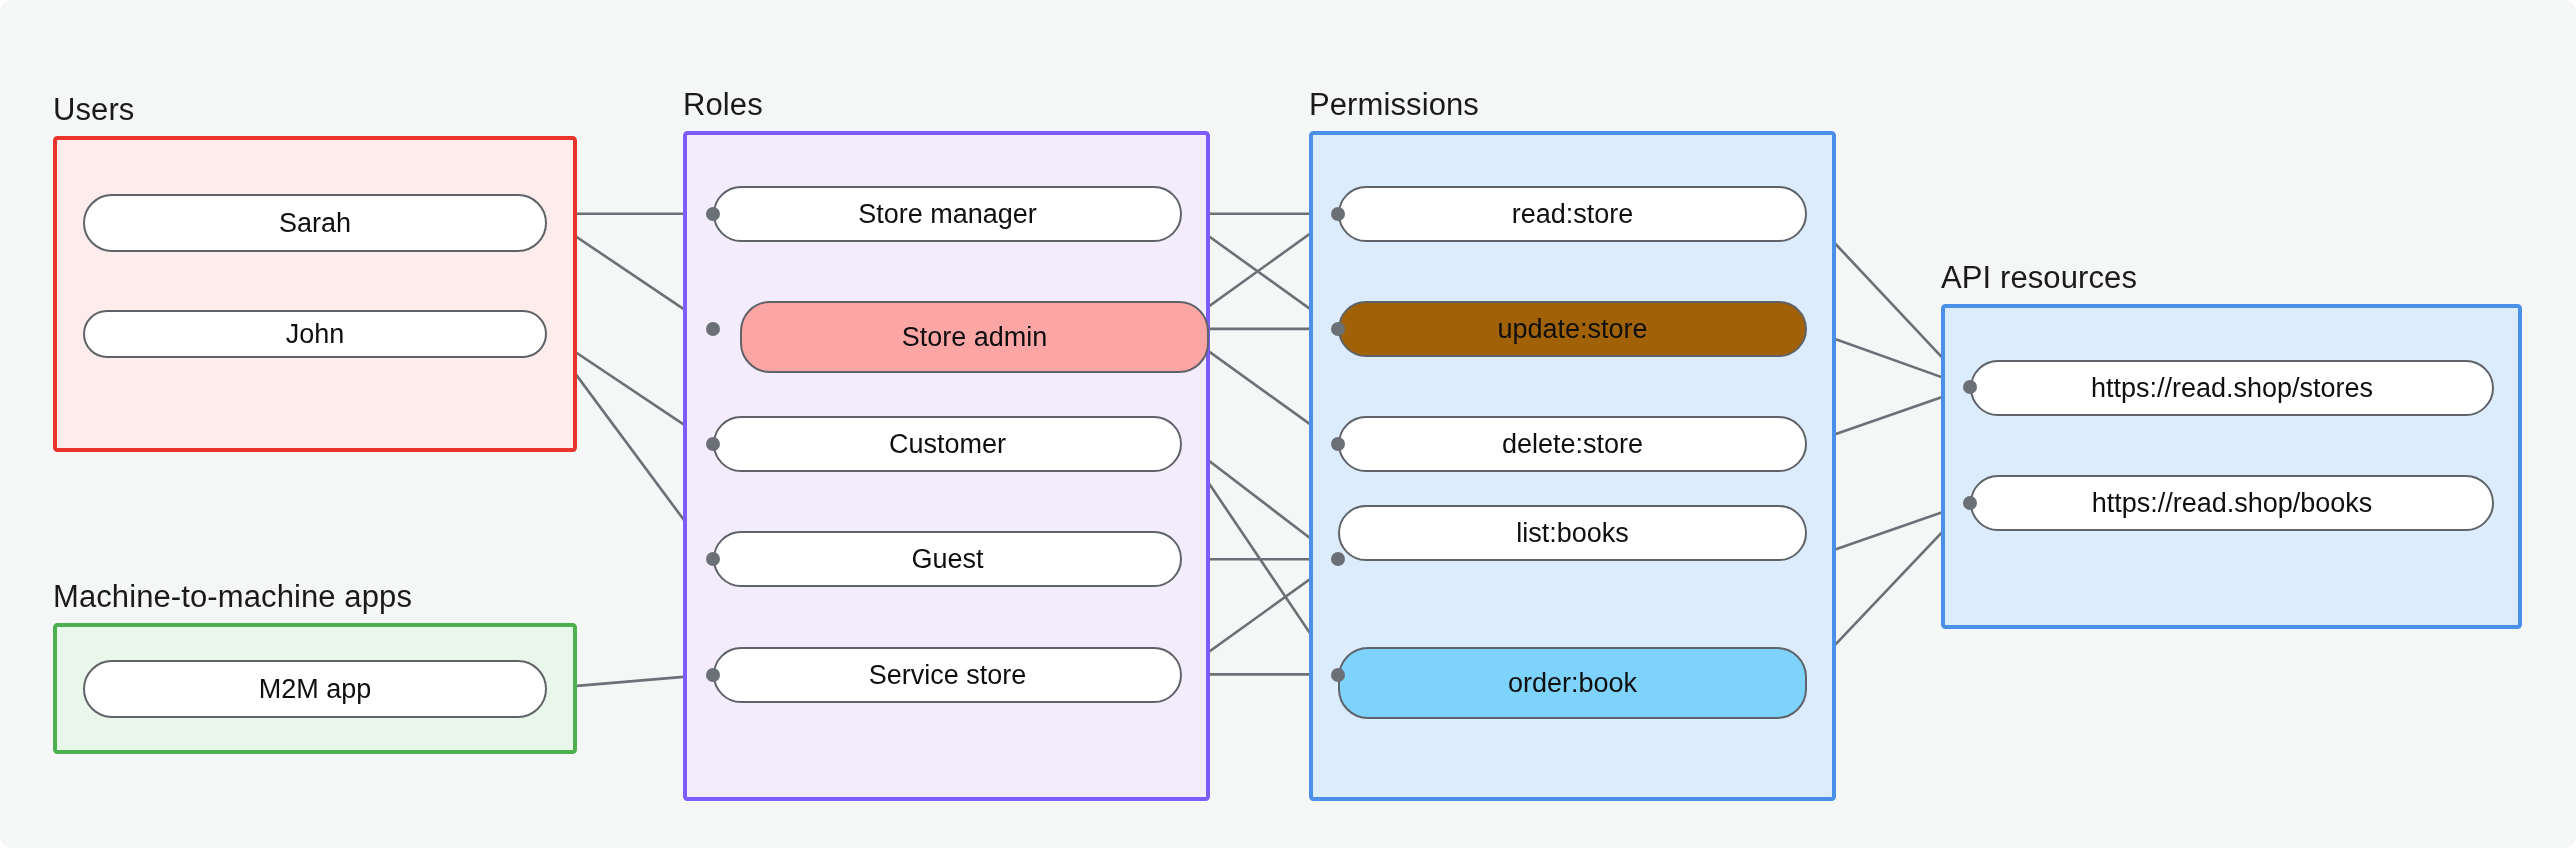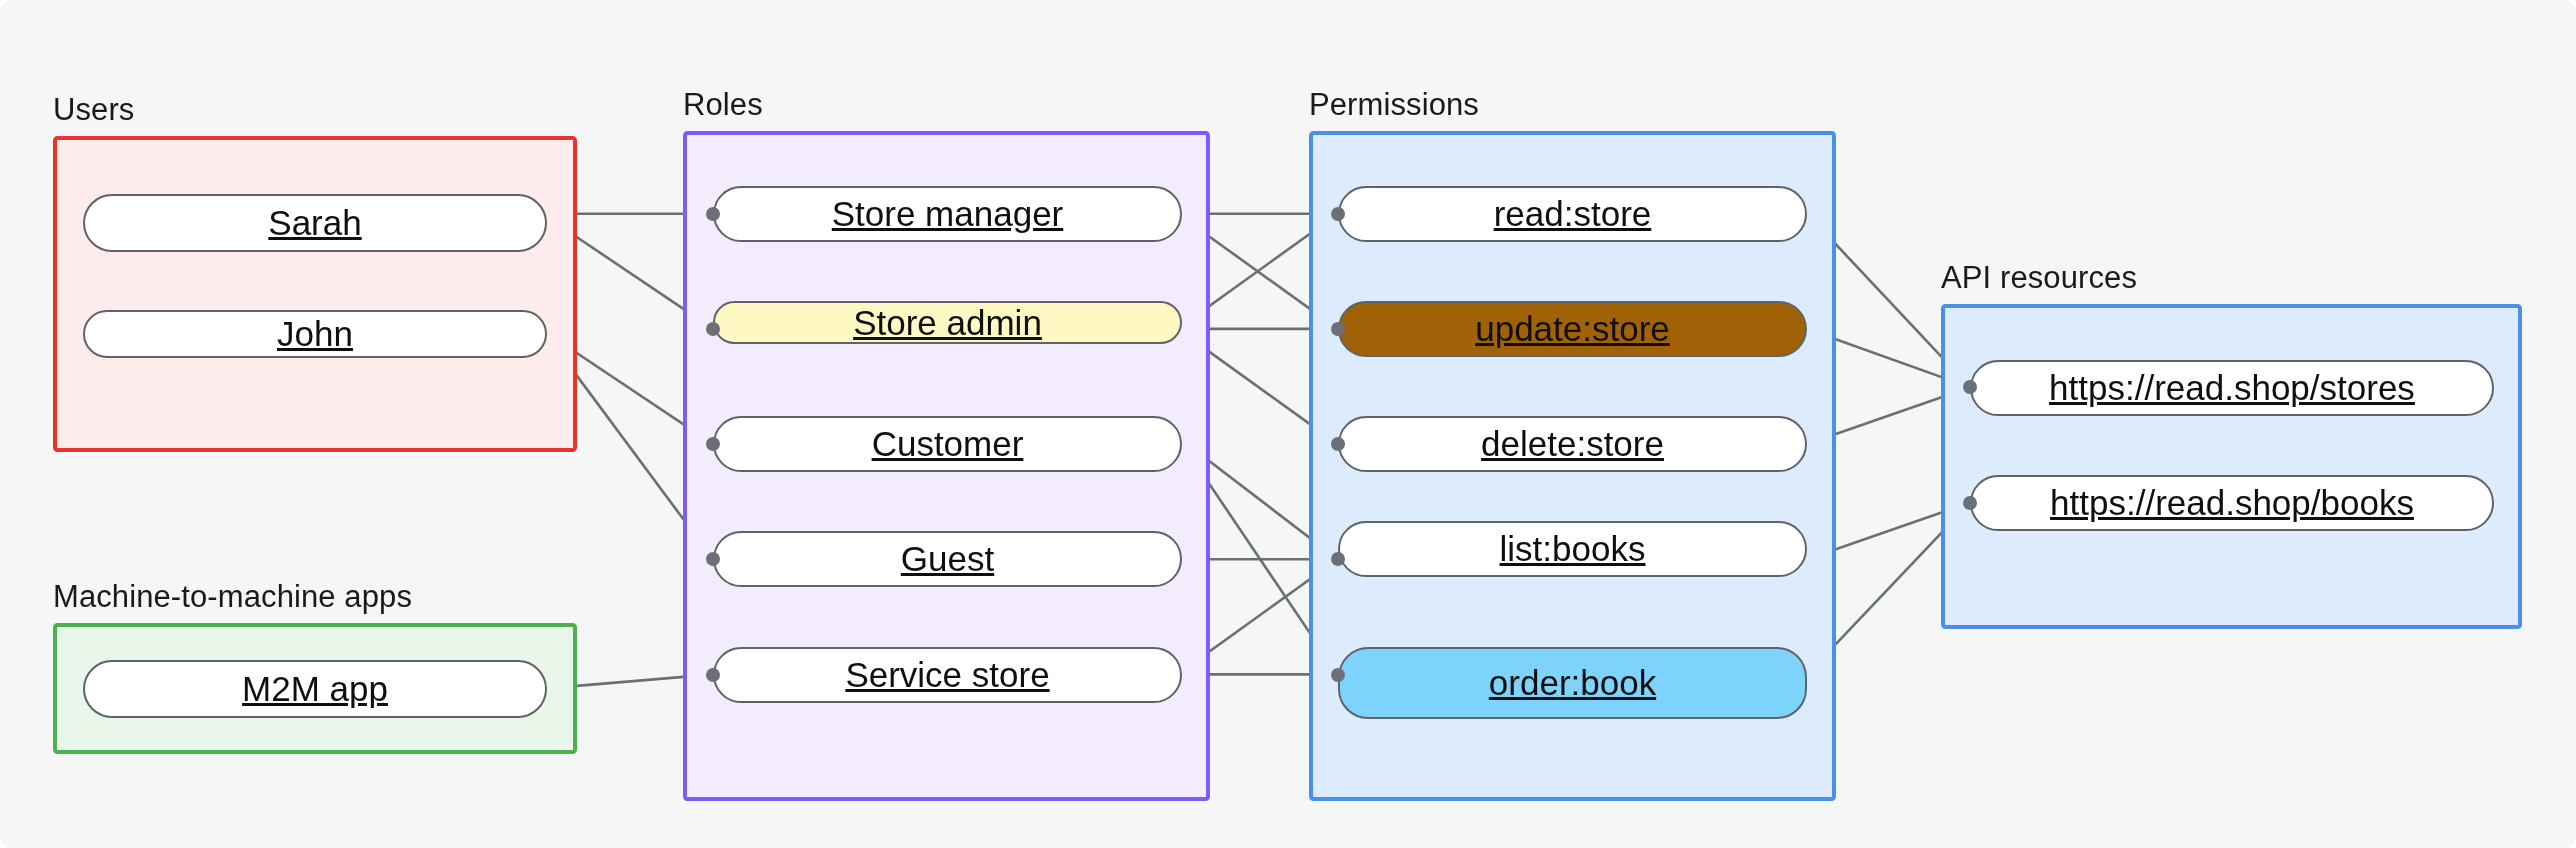--- a/index.html
+++ b/index.html
@@ -46,25 +46,24 @@
   }
   .node {
     position: absolute;
     box-sizing: border-box;
     background: #ffffff;
     border: 2.6px solid #5f6368;
     border-radius: 30px;
     display: flex;
     align-items: center;
     justify-content: center;
-    font-size: 35px;
+    font-size: 27px;
     color: #0f0f0f;
     white-space: nowrap;
     z-index: 5;
-    text-decoration: underline;
   }
   .port {
     position: absolute;
     width: 14px;
     height: 14px;
     border-radius: 50%;
     background: #6b7076;
     z-index: 6;
     transform: translate(-50%, -50%);
   }
@@ -109,28 +108,28 @@
       <div class="group-label" style="left: 53px; top: 553px;">Machine-to-machine apps</div>
       <div class="group-label" style="left: 683px; top: 61px;">Roles</div>
       <div class="group-label" style="left: 1309px; top: 61px; text-align: center;">Permissions</div>
       <div class="group-label" style="left: 1941px; top: 234px;">API resources</div>
     </div>
   <div id="nodes-layer">
       <div class="node" style="left: 83px; top: 194px; width: 464px; height: 58px; border-color: rgb(95, 99, 104); background: rgb(255, 255, 255); color: rgb(15, 15, 15);">Sarah</div>
       <div class="node" style="left: 83px; top: 310px; width: 464px; height: 48px; border-color: rgb(95, 99, 104); background: rgb(255, 255, 255); color: rgb(15, 15, 15);">John</div>
       <div class="node" style="left: 83px; top: 660px; width: 464px; height: 58px; border-color: rgb(95, 99, 104); background: rgb(255, 255, 255); color: rgb(15, 15, 15);">M2M app</div>
       <div class="node" style="left: 713px; top: 186px; width: 469px; height: 56px; border-color: rgb(95, 99, 104); background: rgb(255, 255, 255); color: rgb(15, 15, 15);">Store manager</div>
-      <div class="node" style="left: 713px; top: 301px; width: 469px; height: 43px; border-color: rgb(95, 99, 104); background: #fef9c3; color: rgb(15, 15, 15);">Store admin</div>
+      <div class="node" style="left: 740px; top: 301px; width: 469px; height: 72px; border-color: rgb(95, 99, 104); background: #fca5a5; color: rgb(15, 15, 15);">Store admin</div>
       <div class="node" style="left: 713px; top: 416px; width: 469px; height: 56px; border-color: rgb(95, 99, 104); background: rgb(255, 255, 255); color: rgb(15, 15, 15);">Customer</div>
       <div class="node" style="left: 713px; top: 531px; width: 469px; height: 56px; border-color: rgb(95, 99, 104); background: rgb(255, 255, 255); color: rgb(15, 15, 15);">Guest</div>
       <div class="node" style="left: 713px; top: 647px; width: 469px; height: 56px; border-color: rgb(95, 99, 104); background: rgb(255, 255, 255); color: rgb(15, 15, 15);">Service store</div>
       <div class="node" style="left: 1338px; top: 186px; width: 469px; height: 56px; border-color: rgb(95, 99, 104); background: rgb(255, 255, 255); color: rgb(15, 15, 15);">read:store</div>
       <div class="node" style="left: 1338px; top: 301px; width: 469px; height: 56px; border-color: rgb(95, 99, 104); background: #a16207; color: rgb(15, 15, 15);">update:store</div>
       <div class="node" style="left: 1338px; top: 416px; width: 469px; height: 56px; border-color: rgb(95, 99, 104); background: rgb(255, 255, 255); color: rgb(15, 15, 15);">delete:store</div>
-      <div class="node" style="left: 1338px; top: 521px; width: 469px; height: 56px; border-color: rgb(95, 99, 104); background: rgb(255, 255, 255); color: rgb(15, 15, 15);">list:books</div>
+      <div class="node" style="left: 1338px; top: 505px; width: 469px; height: 56px; border-color: rgb(95, 99, 104); background: rgb(255, 255, 255); color: rgb(15, 15, 15);">list:books</div>
       <div class="node" style="left: 1338px; top: 647px; width: 469px; height: 72px; border-color: rgb(95, 99, 104); background: #7dd3fc; color: rgb(15, 15, 15);">order:book</div>
       <div class="node" style="left: 1970px; top: 360px; width: 524px; height: 56px; border-color: rgb(95, 99, 104); background: rgb(255, 255, 255); color: rgb(15, 15, 15);">https://read.shop/stores</div>
       <div class="node" style="left: 1970px; top: 475px; width: 524px; height: 56px; border-color: rgb(95, 99, 104); background: rgb(255, 255, 255); color: rgb(15, 15, 15);">https://read.shop/books</div>
     </div>
   <div id="ports-layer">
       <div class="port" style="left: 713px; top: 214px; background: rgb(107, 112, 118);"></div>
       <div class="port" style="left: 713px; top: 329px; background: rgb(107, 112, 118);"></div>
       <div class="port" style="left: 713px; top: 444px; background: rgb(107, 112, 118);"></div>
       <div class="port" style="left: 713px; top: 559px; background: rgb(107, 112, 118);"></div>
       <div class="port" style="left: 713px; top: 675px; background: rgb(107, 112, 118);"></div>

